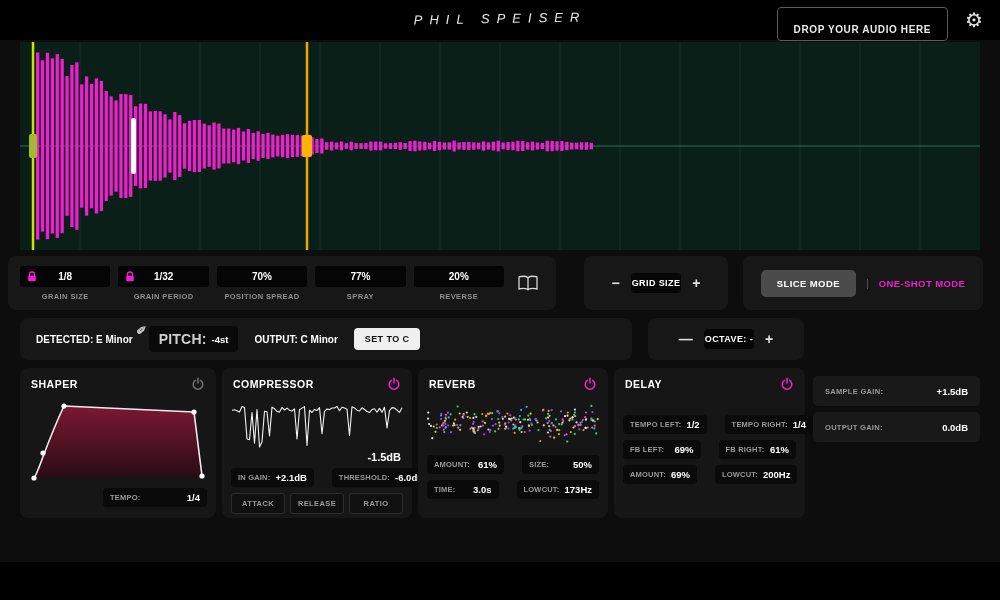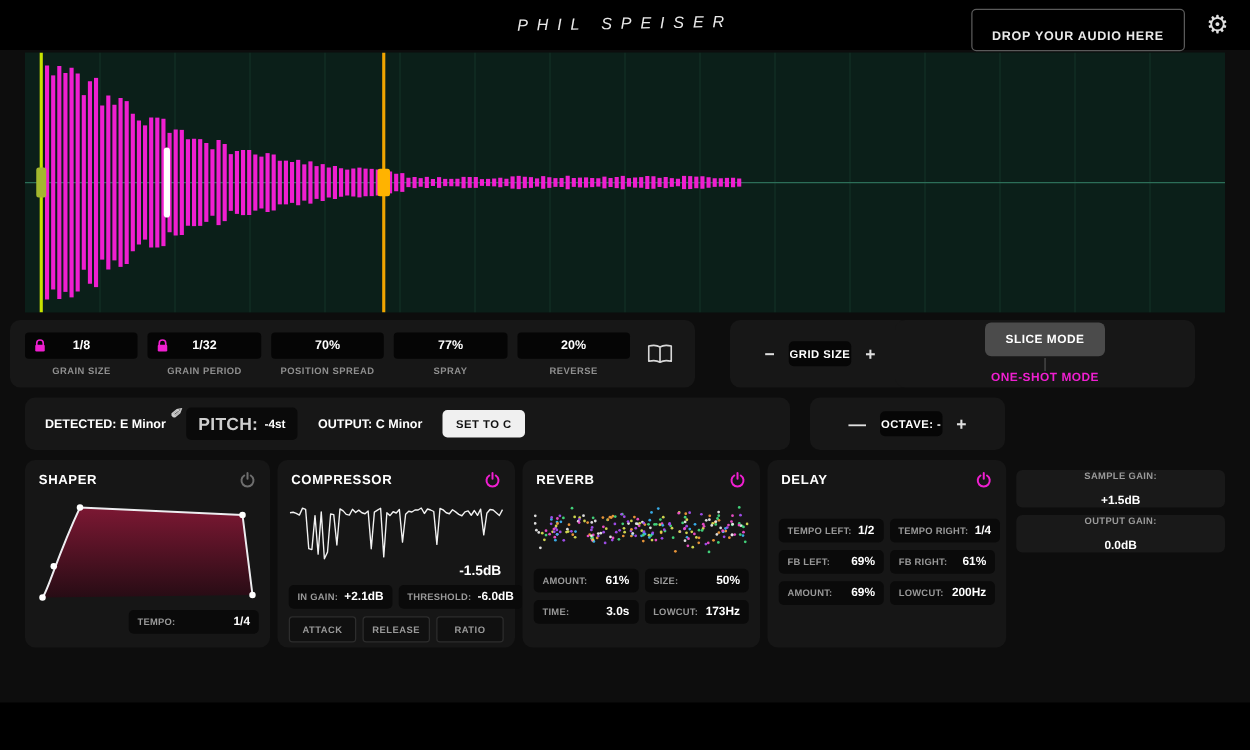--- a/index.html
+++ b/index.html
@@ -38,21 +38,21 @@
           display:flex; align-items:center; justify-content:center; }
   .pv { font-size:10px; font-weight:bold; color:#fff; }
   .plab { margin-top:5px; font-size:7.5px; color:#8f8f8f; font-weight:bold; letter-spacing:.4px; }
   .lock { position:absolute; left:7px; top:5px; line-height:0; }
   .book-btn { width:40px; background:none; border:none; cursor:pointer; line-height:0; padding:0 6px; }
 
   .grid-panel { left:584px; top:256px; width:144px; height:54px; display:flex; align-items:center; justify-content:center; gap:4px; }
   .step-btn { color:#e0e0e0; font-size:14px; font-weight:bold; background:none; border:none; padding:0 7px;
               cursor:pointer; font-family:inherit; }
 
-  .modes-panel { left:716px; top:256px; width:240px; height:54px; display:flex; align-items:center; justify-content:center;flex-direction:column; }
+  .modes-panel { left:743px; top:256px; width:240px; height:54px; display:flex; align-items:center; justify-content:center; }
   .slice-seg { background:#4b4b4b; color:#fff; border:none; border-radius:5px; padding:8px 16px; font-size:9.5px;
                font-weight:bold; letter-spacing:.4px; cursor:pointer; font-family:inherit; }
   .mode-div { color:#555; margin:0 10px; font-size:11px; }
   .oneshot-seg { background:none; border:none; color:#ef1fd0; font-size:9.5px; font-weight:bold;
                  letter-spacing:.4px; cursor:pointer; font-family:inherit; }
 
   
   .key-panel { left:20px; top:318px; width:612px; height:42px; display:flex; align-items:center; gap:16px; padding:0 16px; }
   .kv { font-size:10px; font-weight:bold; color:#fff; white-space:nowrap; }
   .klbl { color:#fff;margin-top:16px; }
@@ -68,30 +68,30 @@
   .fx-comp { left:222px; width:190px; }
   .fx-reverb { left:418px; width:190px; }
   .fx-delay { left:614px; width:191px; }
   .fx-head { display:flex; justify-content:space-between; align-items:center; padding:1px 2px 0 2px; }
   .fx-title { font-size:10.5px; font-weight:bold; color:#fff; letter-spacing:.5px; }
   .power-btn { background:none; border:none; cursor:pointer; line-height:0; padding:0; }
   .shaper-graph { width:100%; height:86px; margin-top:5px; display:block; }
   .tempo-box { margin-top:6px; margin-left:auto; width:104px; }
   .comp-graph, .rev-graph { width:100%; height:52px; margin-top:6px; display:block; }
   .comp-red { text-align:right; font-size:11px; font-weight:bold; color:#fff; margin:2px 2px 5px 0; }
-  .frow { display:flex; gap:5px; margin-top:6px; }
+  .frow { display:flex; gap:18px; margin-top:6px; }
   .frow .vbox { flex:1; }
   .frow-first { margin-top:24px; }
   .btn-row { display:flex; gap:5px; margin-top:6px; }
   .small-btn { flex:1; background:#101010; border:1px solid #2d2d2d; border-radius:3px; color:#9a9a9a;
                font-size:7.5px; font-weight:bold; letter-spacing:.4px; padding:5px 0; cursor:pointer; font-family:inherit; }
 
   
   .gain-box { position:absolute; left:813px; width:167px; height:30px; background:#191919; border-radius:5px;
-              display:flex; align-items:center; justify-content:space-between; padding:0 12px;flex-direction:column; }
+              display:flex; align-items:center; justify-content:space-between; padding:0 12px; }
   .gain-1 { top:376px; } .gain-2 { top:412px; }
   .glbl { font-size:7.5px; color:#9a9a9a; font-weight:bold; letter-spacing:.3px; }
   .gval { font-size:9.5px; color:#fff; font-weight:bold; }
 </style>
 </head>
 <body>
 
 <div class="app">
   <div class="content-bg"></div>
 

